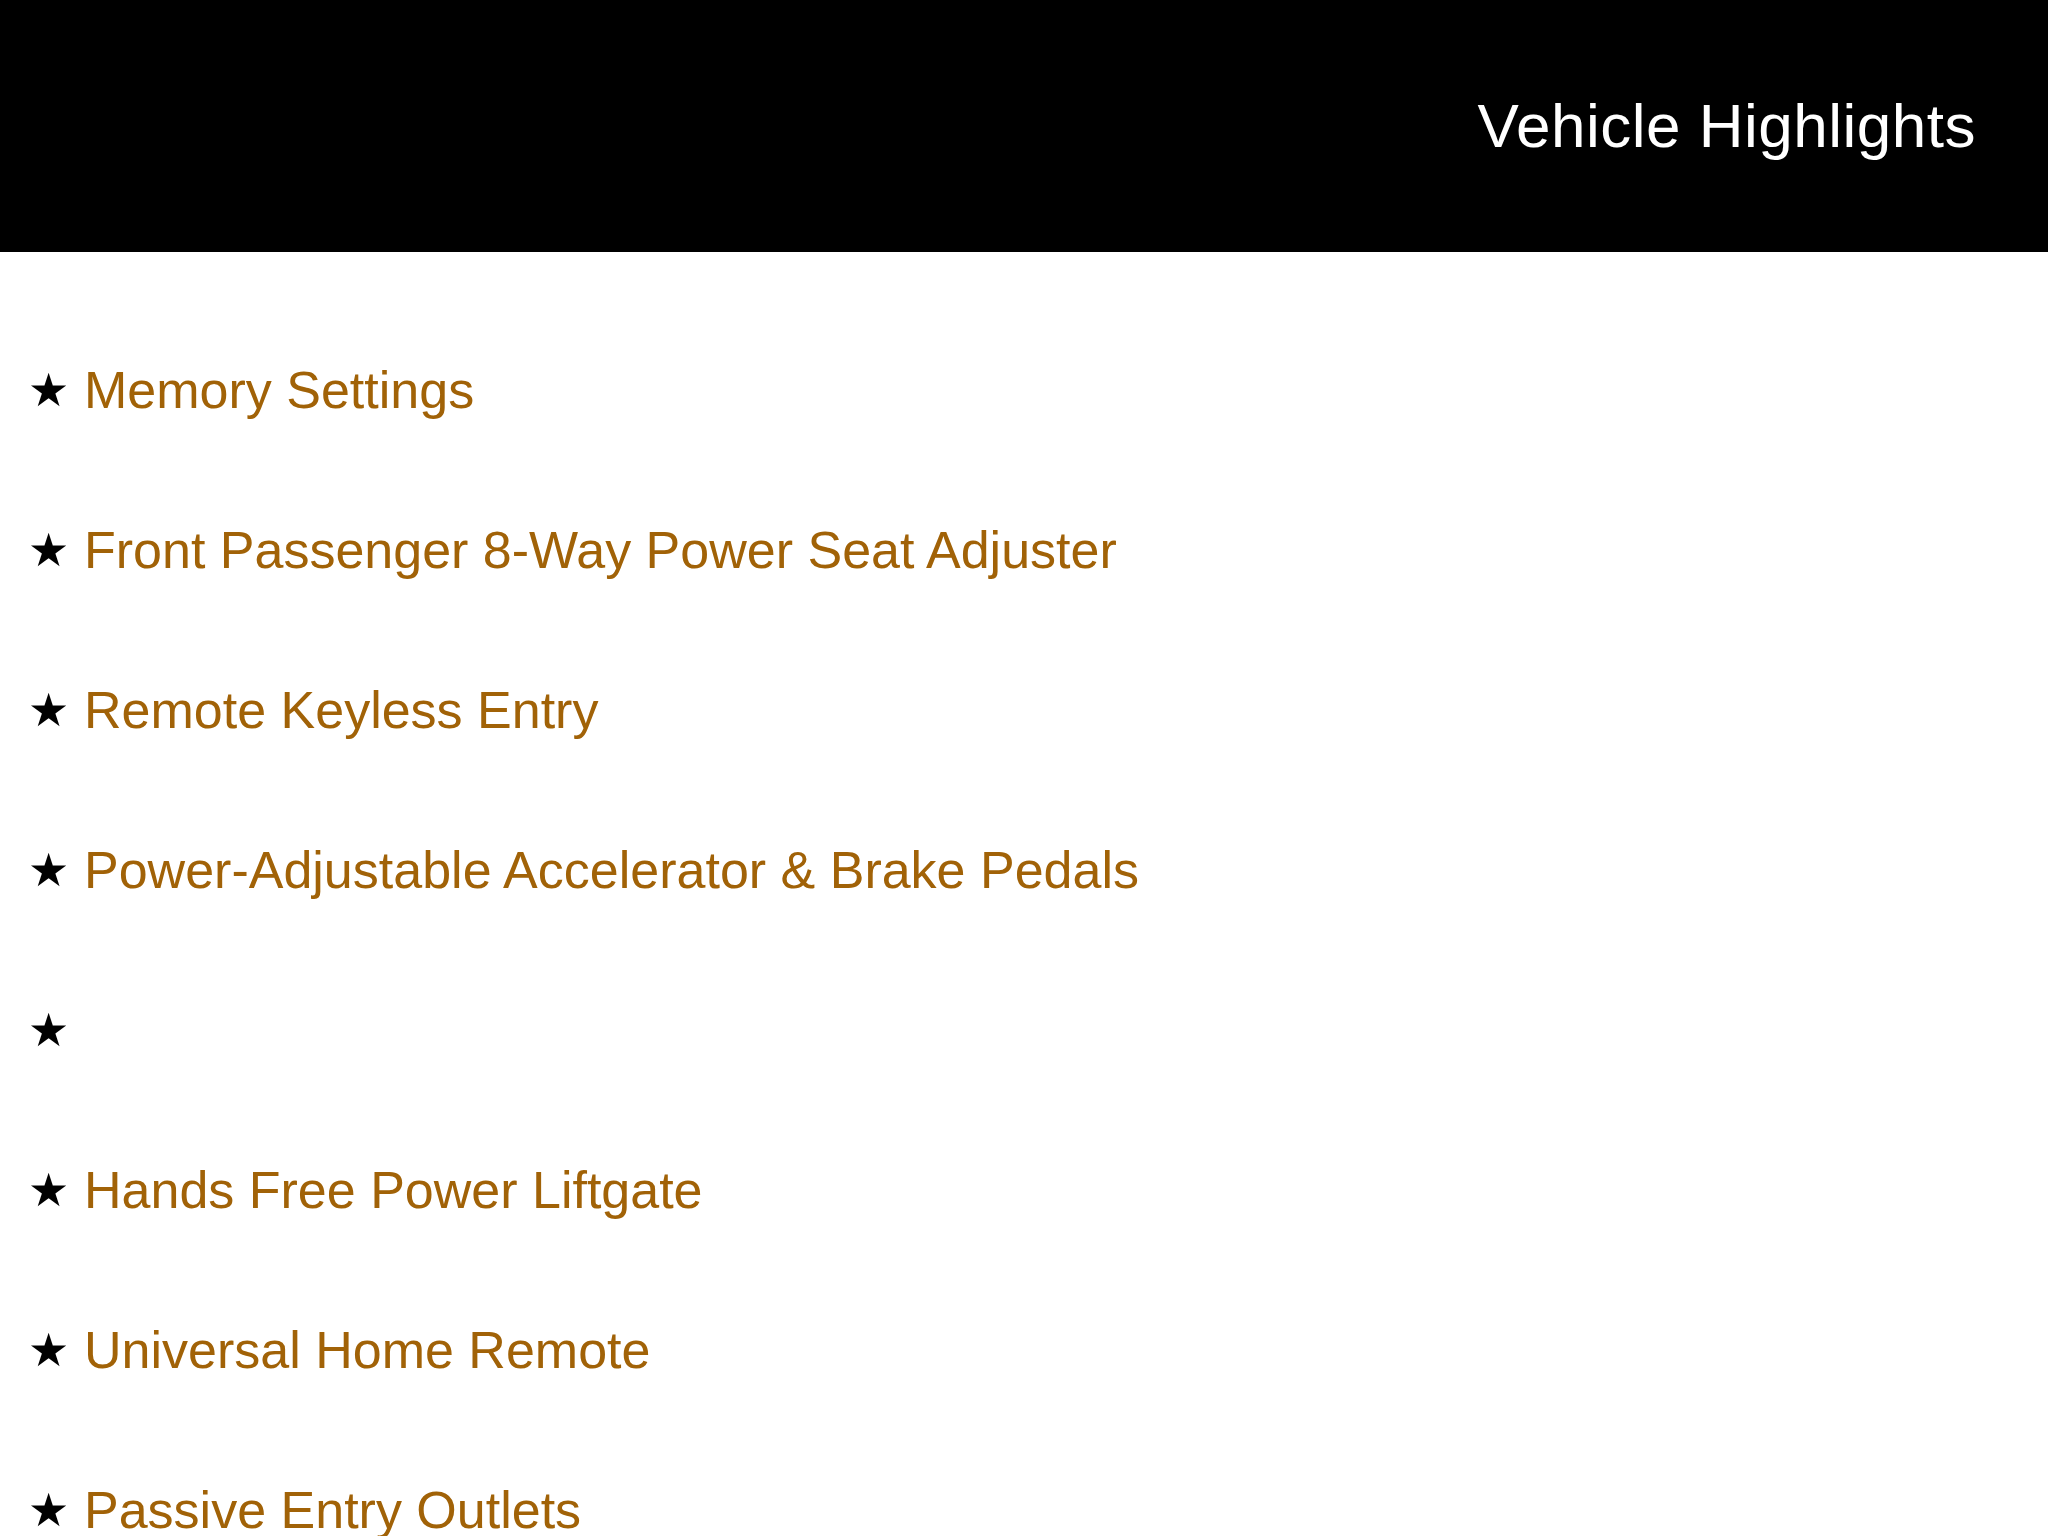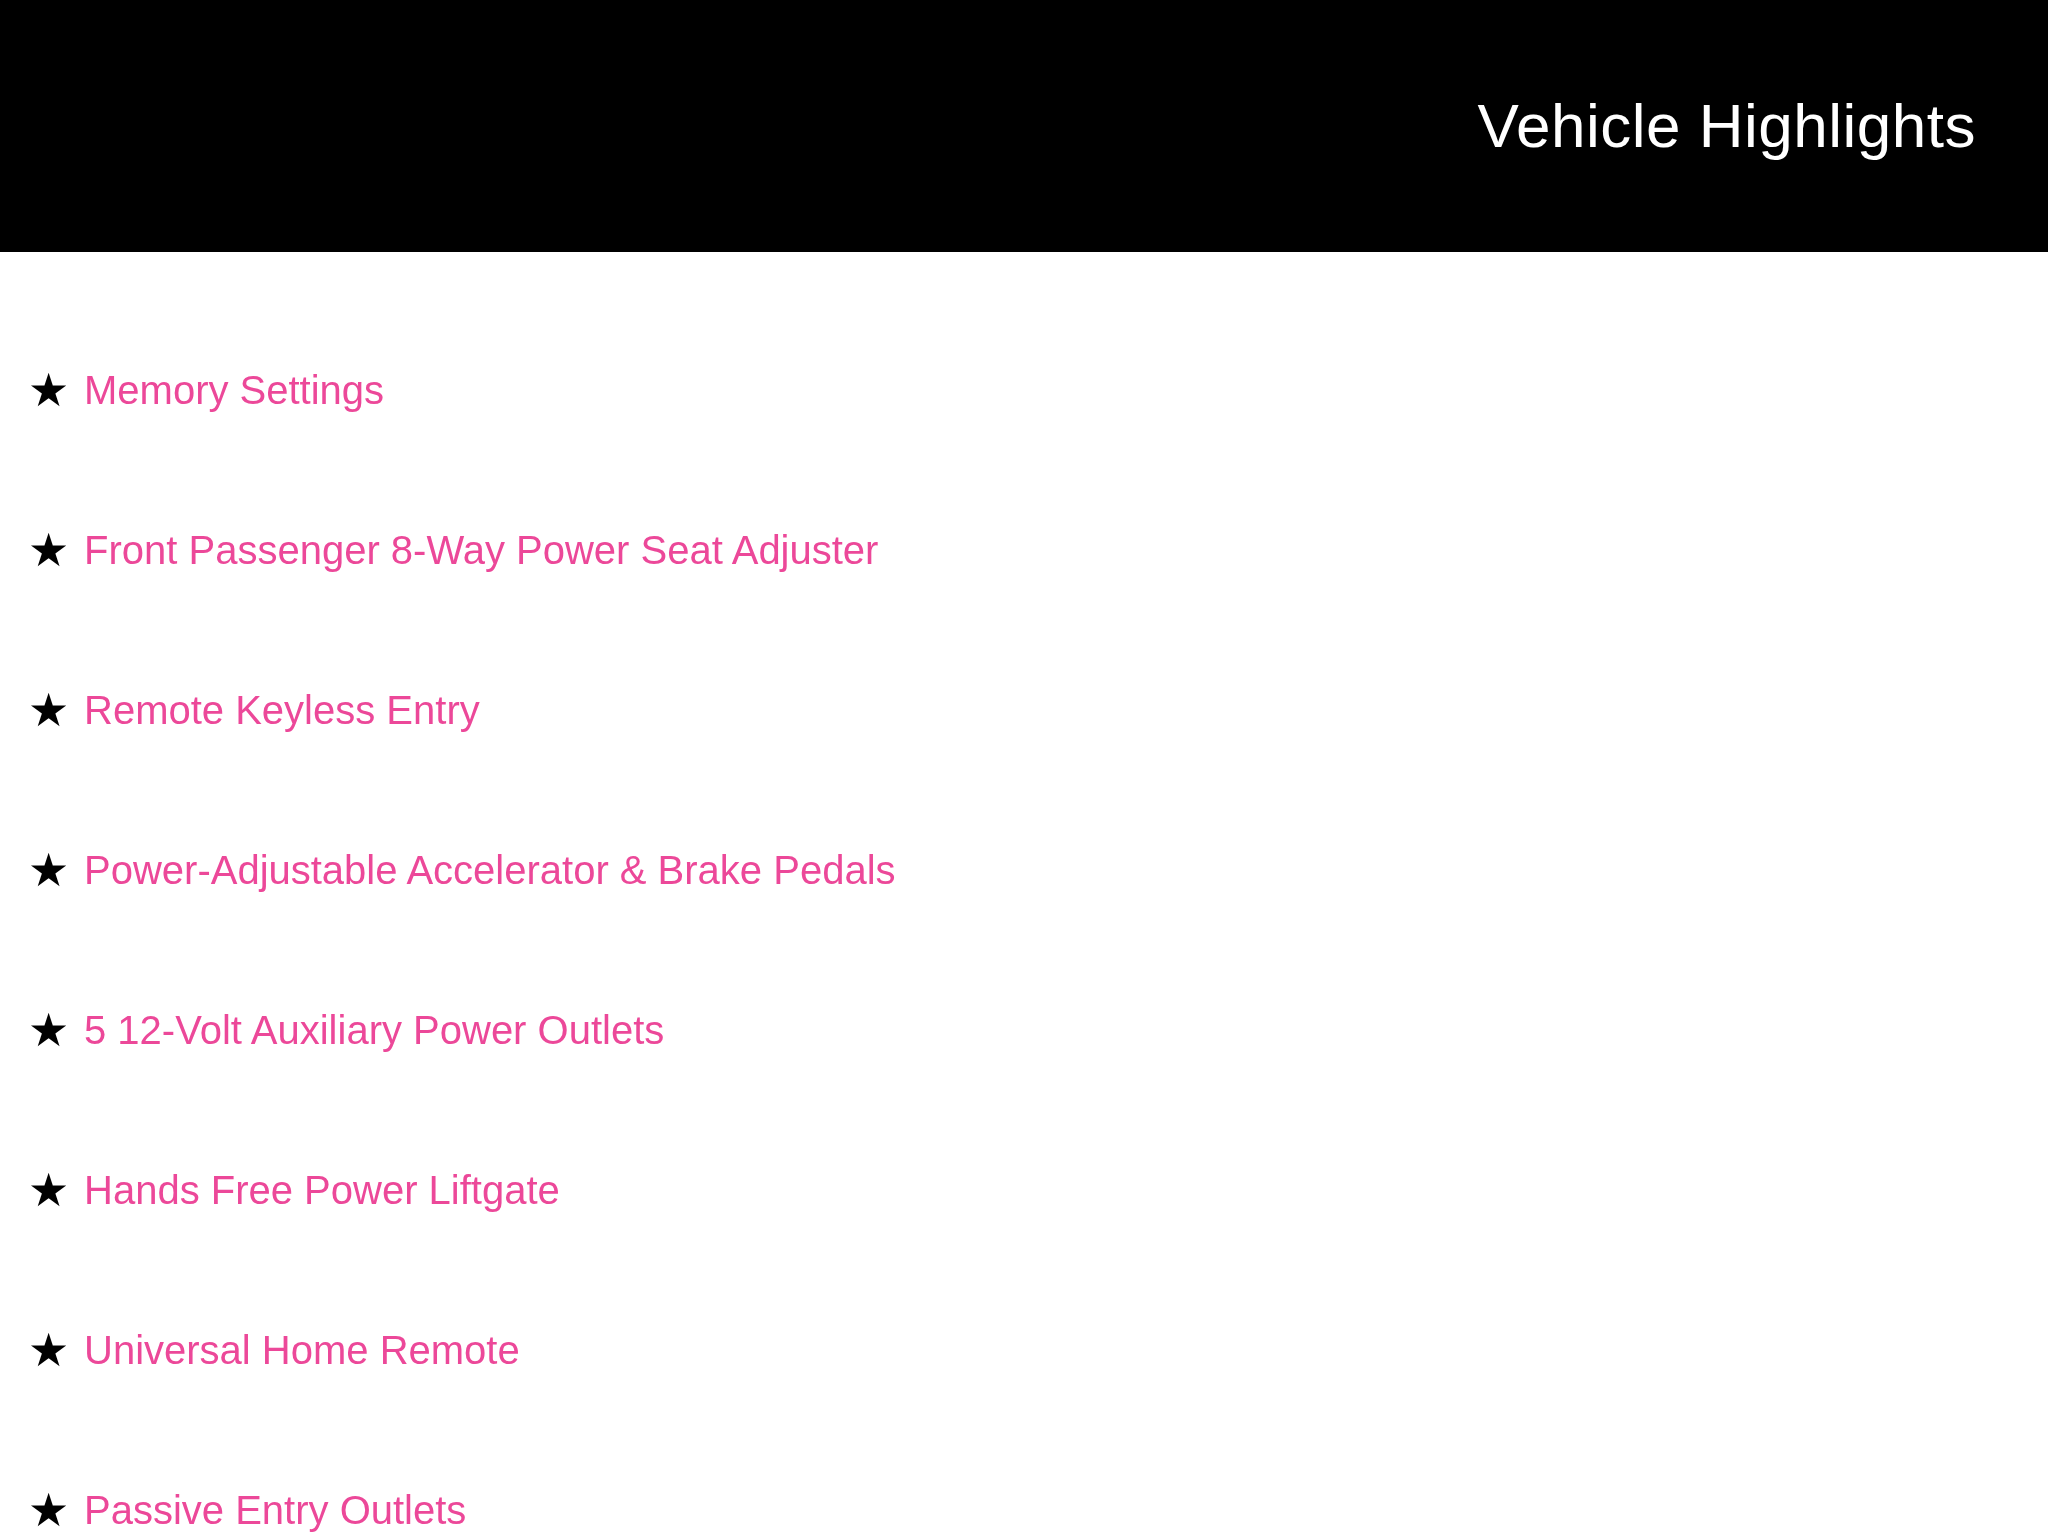--- a/index.html
+++ b/index.html
@@ -53,22 +53,22 @@
   }
   .bullet-star {
     font-size: 46px;
     line-height: 1;
     color: #000000;
     width: 56px;
     flex: 0 0 56px;
     text-align: left;
   }
   .item-label {
-    font-size: 40px;
-    color: #ec4899;
+    font-size: 52px;
+    color: #a16207;
     line-height: 1.05;
     white-space: nowrap;
   }
 </style>
 </head>
 <body>
 
 <div class="page">
 
   <div class="header-bar">
@@ -92,21 +92,20 @@
       <span class="item-label">Remote Keyless Entry</span>
     </li>
 
     <li class="highlight-item">
       <span class="bullet-star">★</span>
       <span class="item-label">Power-Adjustable Accelerator &amp; Brake Pedals</span>
     </li>
 
     <li class="highlight-item">
       <span class="bullet-star">★</span>
-      <span class="item-label">5 12-Volt Auxiliary Power Outlets</span>
     </li>
 
     <li class="highlight-item">
       <span class="bullet-star">★</span>
       <span class="item-label">Hands Free Power Liftgate</span>
     </li>
 
     <li class="highlight-item">
       <span class="bullet-star">★</span>
       <span class="item-label">Universal Home Remote</span>

